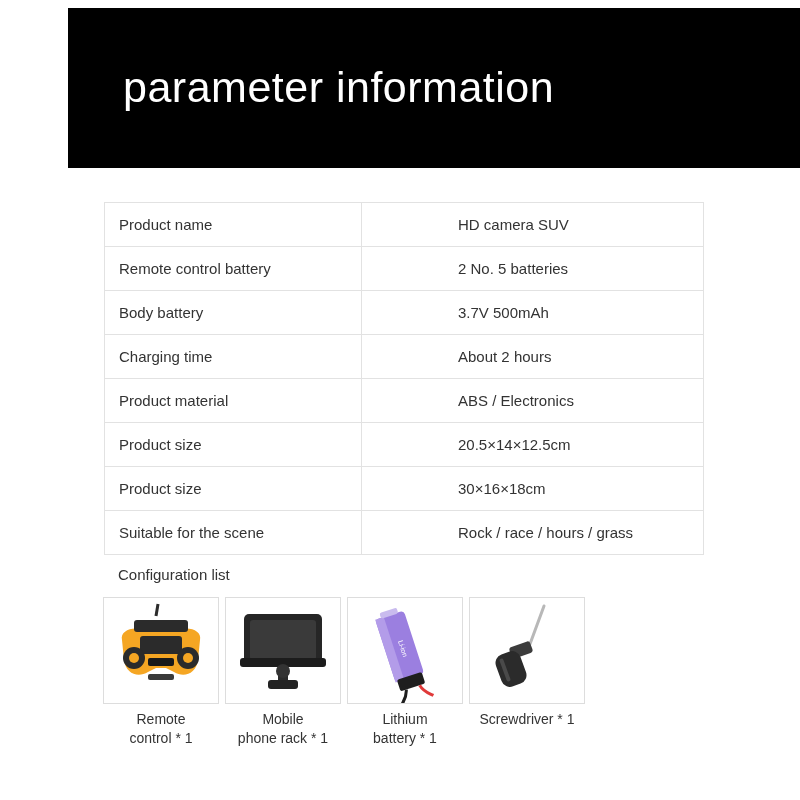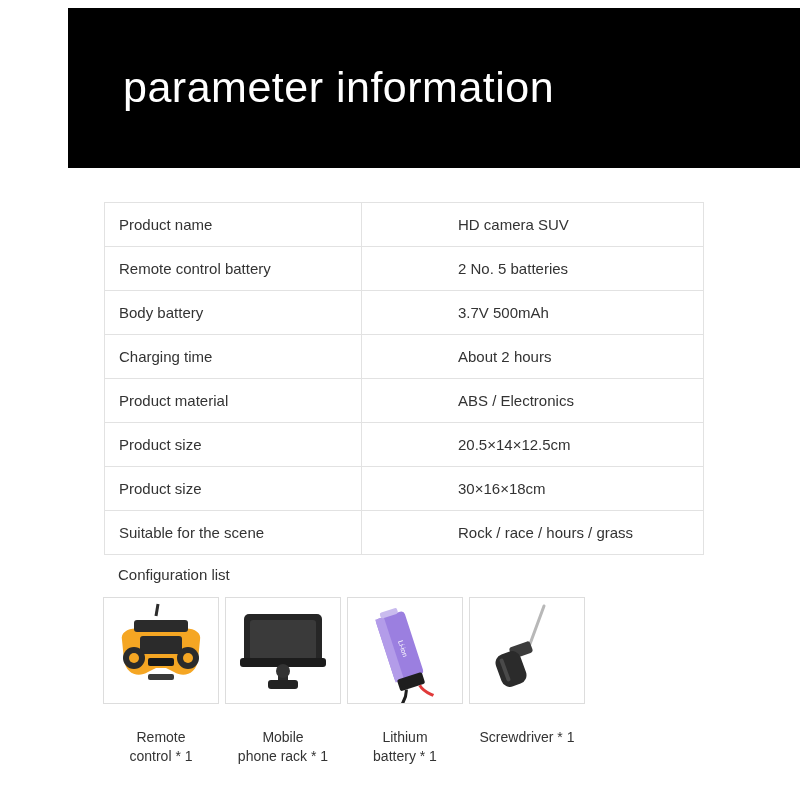--- a/index.html
+++ b/index.html
@@ -97,21 +97,21 @@
   }
   .config-thumb {
     width: 114px;
     height: 105px;
     border: 1px solid #dddddd;
     background: #ffffff;
     position: relative;
     overflow: hidden;
   }
   .config-caption {
-    margin-top: 24px;
+    margin-top: 6px;
     font-size: 14px;
     line-height: 1.35;
     color: #333333;
     text-align: center;
     width: 122px;
   }
 
   
   .thumb-svg {
     position: absolute;

